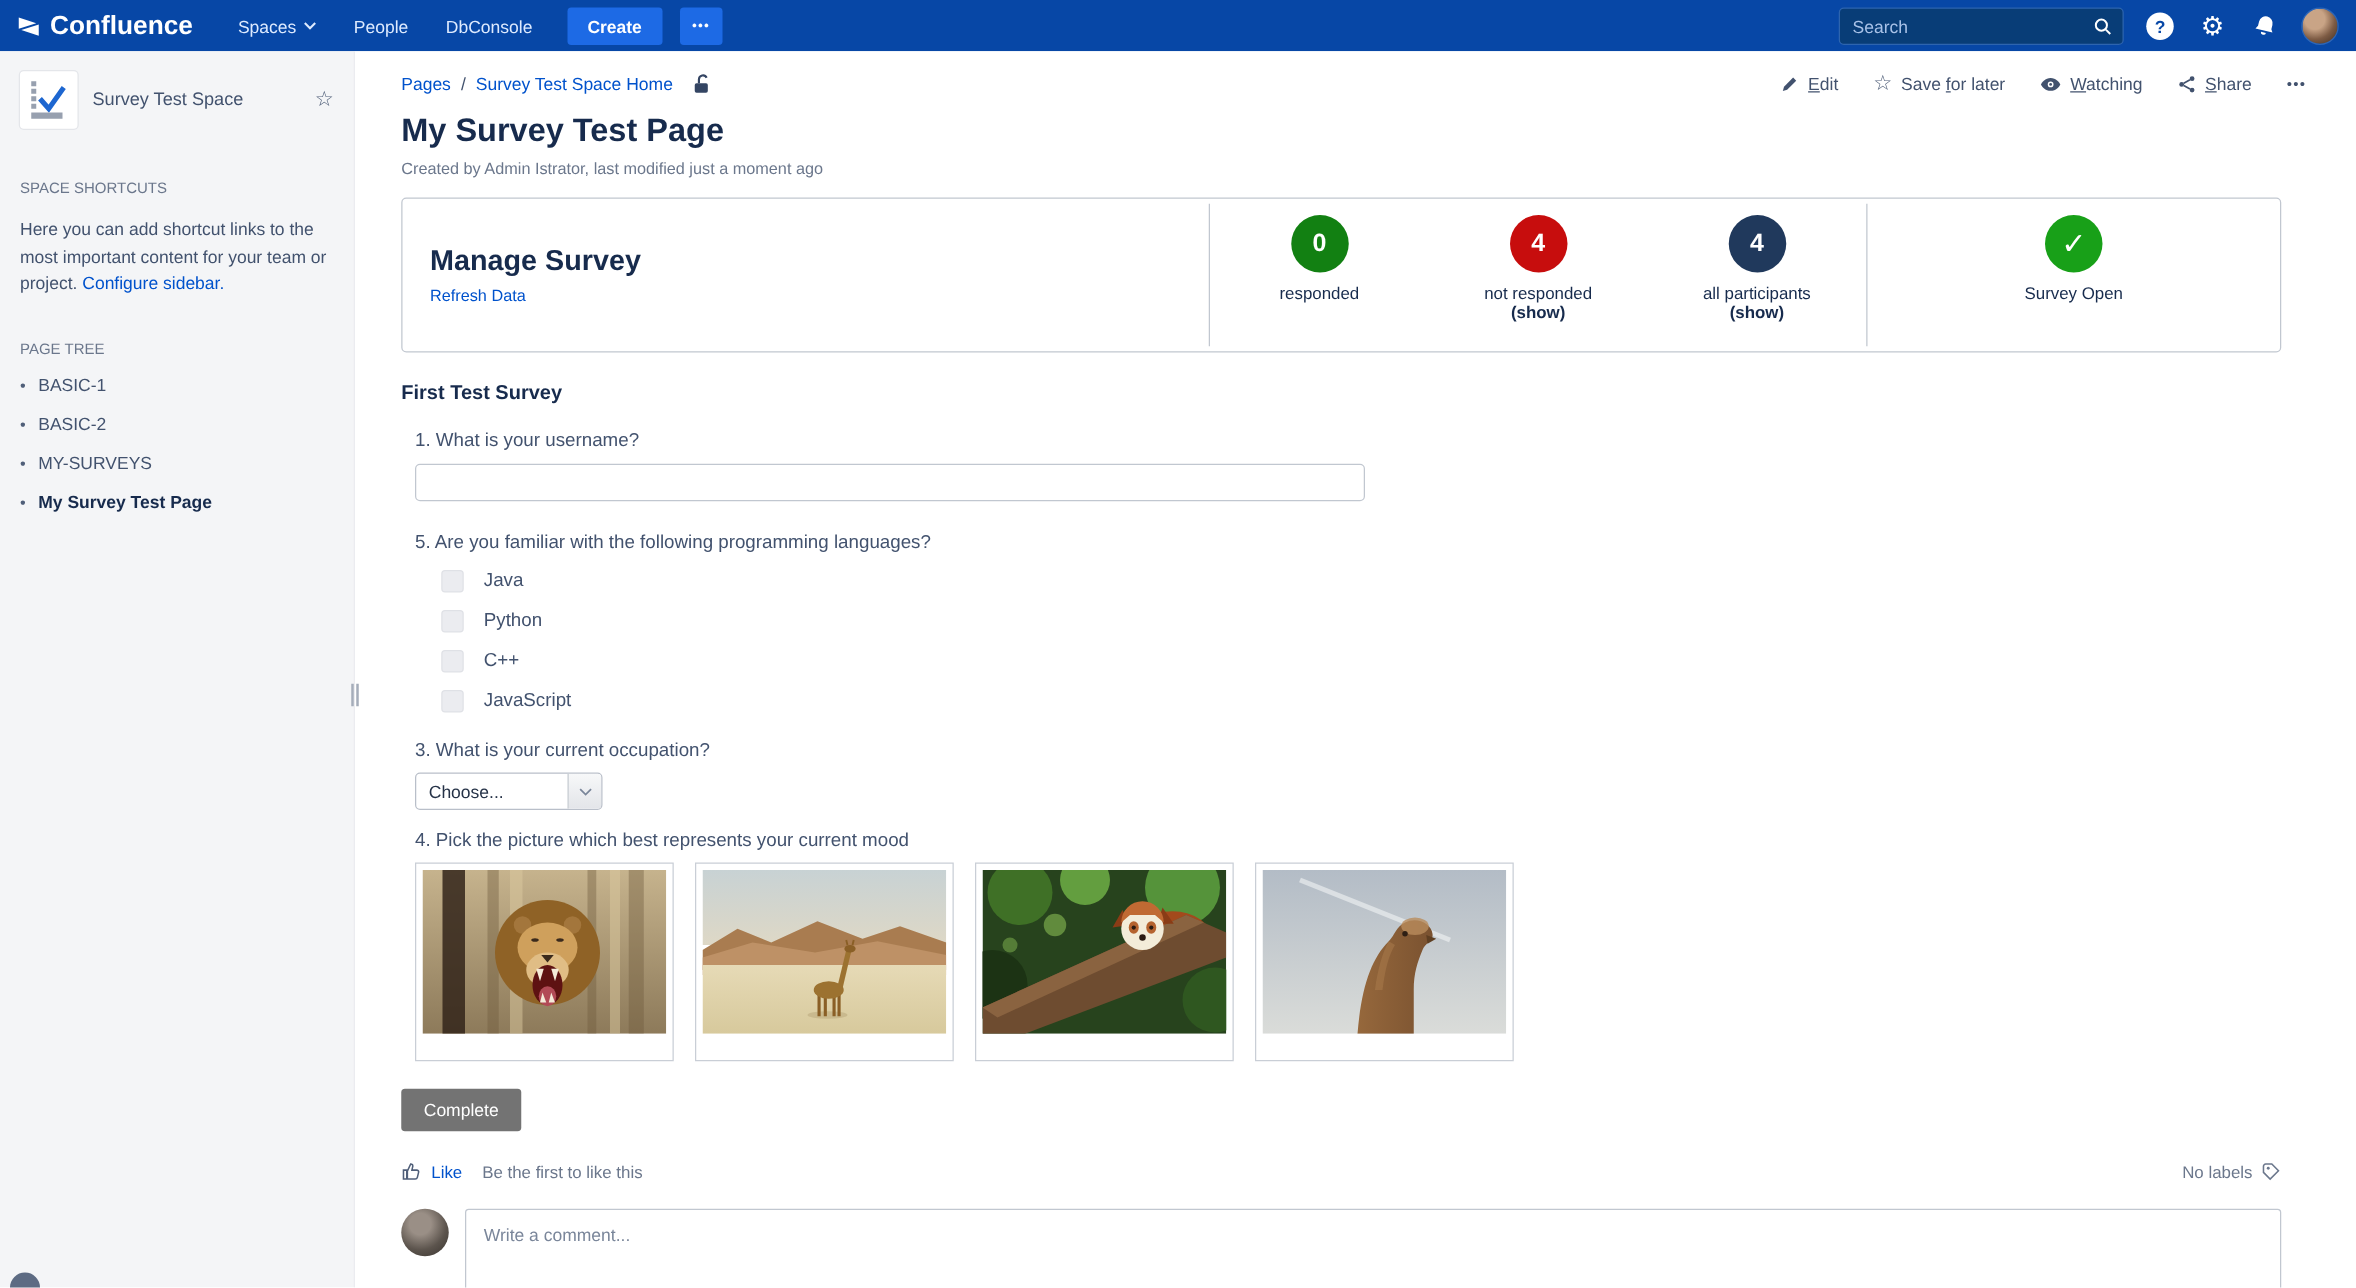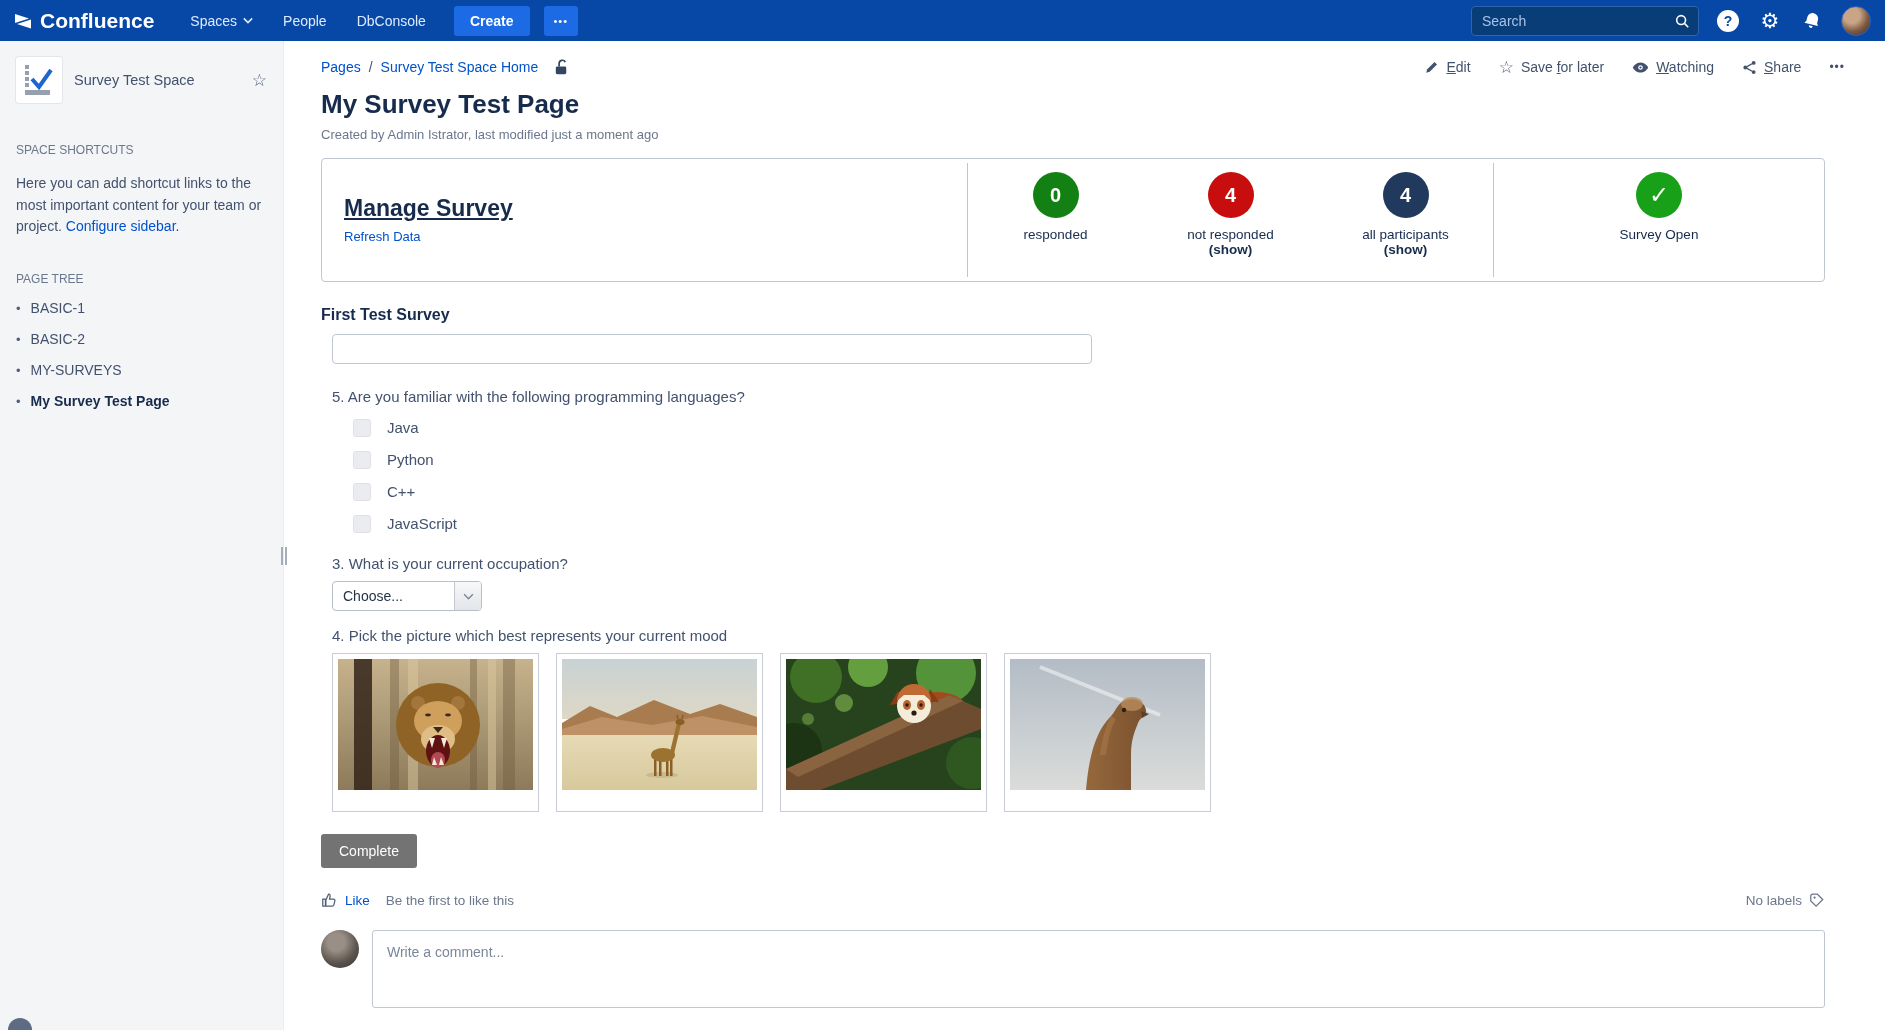--- a/index.html
+++ b/index.html
@@ -54,21 +54,21 @@
   .page-actions { display:flex; align-items:center; gap:28px; font-size:14px; color:#42526E; margin-right:-20px; }
   .action { display:flex; align-items:center; gap:7px; cursor:pointer; }
   .action .u { text-decoration:underline; }
   .action-more { letter-spacing:1px; font-size:12px; cursor:pointer; }
   .page-title { margin-top:12px; font-size:26px; font-weight:700; color:#172B4D; }
   .byline { margin-top:7px; font-size:13px; color:#6B778C; }
 
   
   .panel { margin-top:16px; border:1px solid #C1C7D0; border-radius:4px; height:124px; display:flex; align-items:stretch; }
   .panel-left { flex:0 0 645px; padding:36px 0 0 22px; }
-  .panel-title { font-size:23px; font-weight:700; color:#172B4D;text-decoration:underline; }
+  .panel-title { font-size:23px; font-weight:700; color:#172B4D; }
   .panel-refresh { margin-top:7px; font-size:13px; color:#0052CC; cursor:pointer; display:inline-block; }
   .vdiv { width:1px; background:#C1C7D0; margin:4px 0; }
   .panel-stats { flex:0 0 525px; display:flex; justify-content:space-around; padding-top:13px; }
   .stat-col { width:170px; text-align:center; }
   .stat-circle { width:46px; height:46px; border-radius:50%; margin:0 auto; color:#fff; font-size:20px; font-weight:700; display:flex; align-items:center; justify-content:center; }
   .stat-label { margin-top:9px; font-size:13.5px; color:#172B4D; }
   .stat-show { font-size:13.5px; font-weight:700; color:#172B4D; cursor:pointer; }
   .panel-status { flex:1; text-align:center; padding-top:13px; }
   .status-circle { width:46px; height:46px; border-radius:50%; margin:0 auto; color:#fff; font-size:24px; font-weight:700; display:flex; align-items:center; justify-content:center; }
 
@@ -271,20 +271,21 @@
       <div class="vdiv"></div>
       <div class="panel-status">
         <div class="status-circle glyph" style="background: rgb(24, 160, 24);">✓</div>
         <div class="stat-label">Survey Open</div>
       </div>
     </section>
 
     <section>
       <h3 class="survey-heading">First Test Survey</h3>
 
+      <div class="q-label q1-label">1. What is your username?</div>
       <input class="text-input" style="">
 
       <div class="q-label q2-label">5. Are you familiar with the following programming languages?</div>
       <div class="check-row">
         <span class="checkbox"></span>
         <span class="check-label">Java</span>
       </div>
       <div class="check-row">
         <span class="checkbox"></span>
         <span class="check-label">Python</span>

